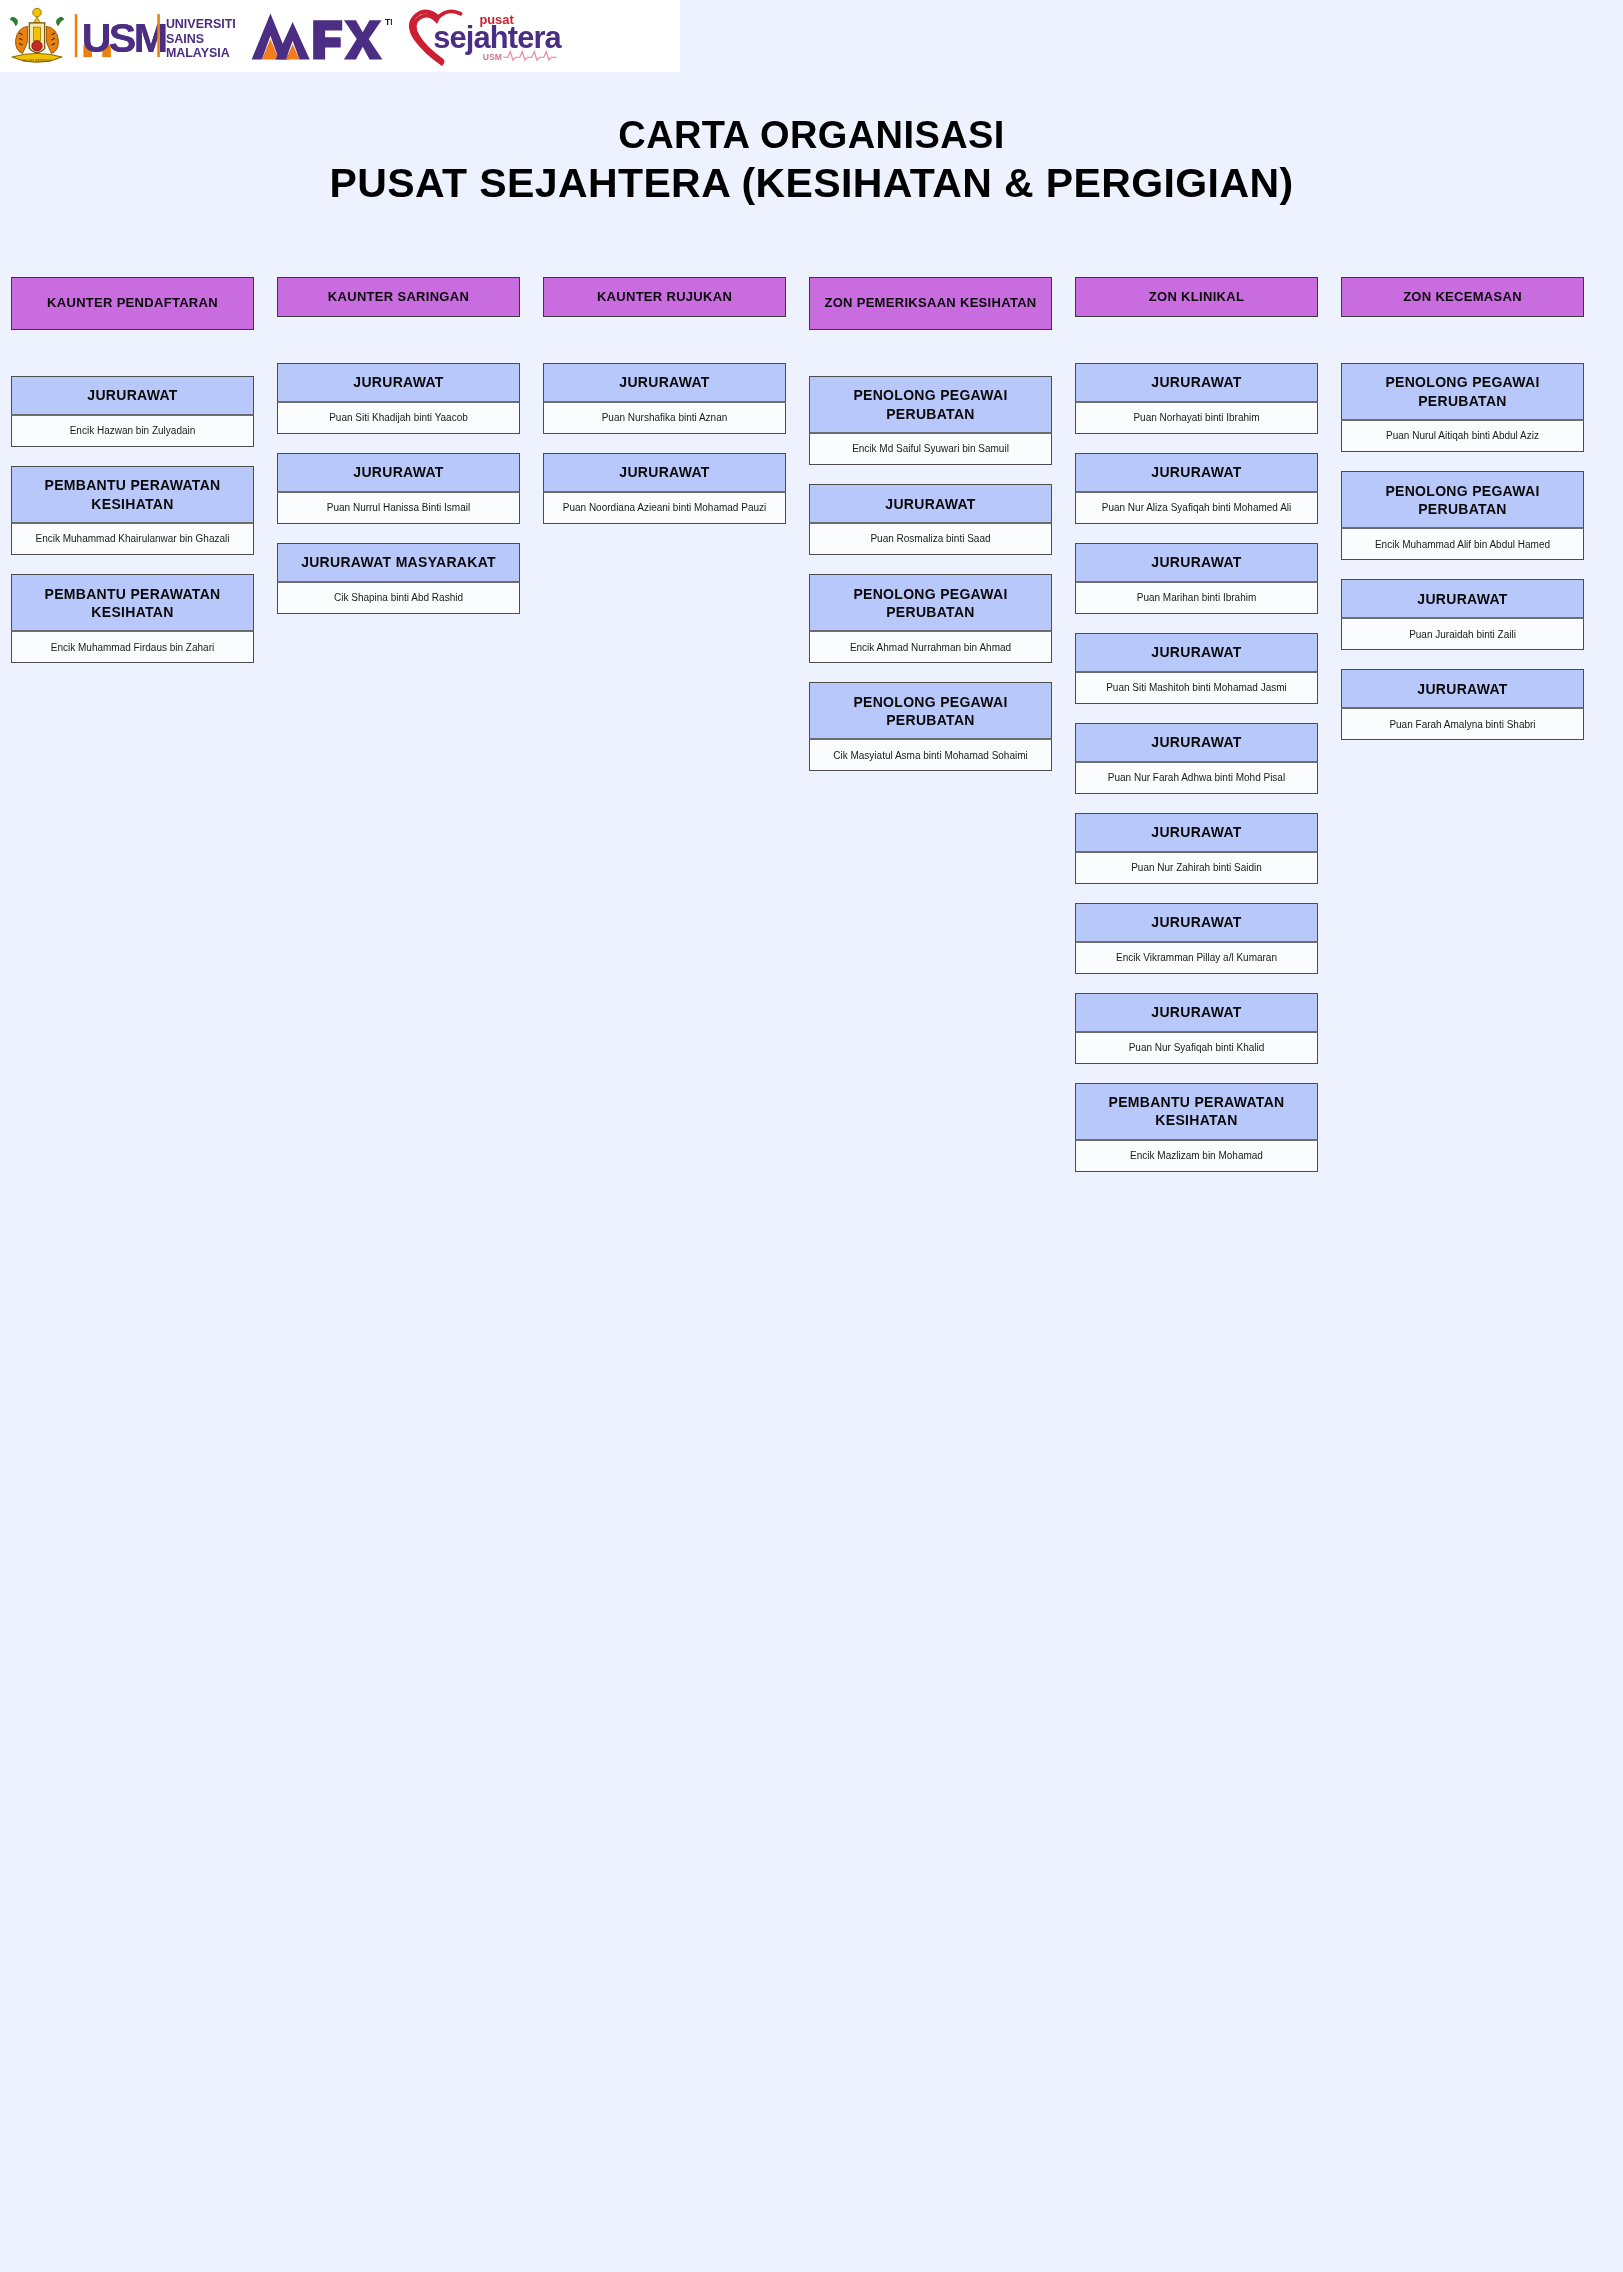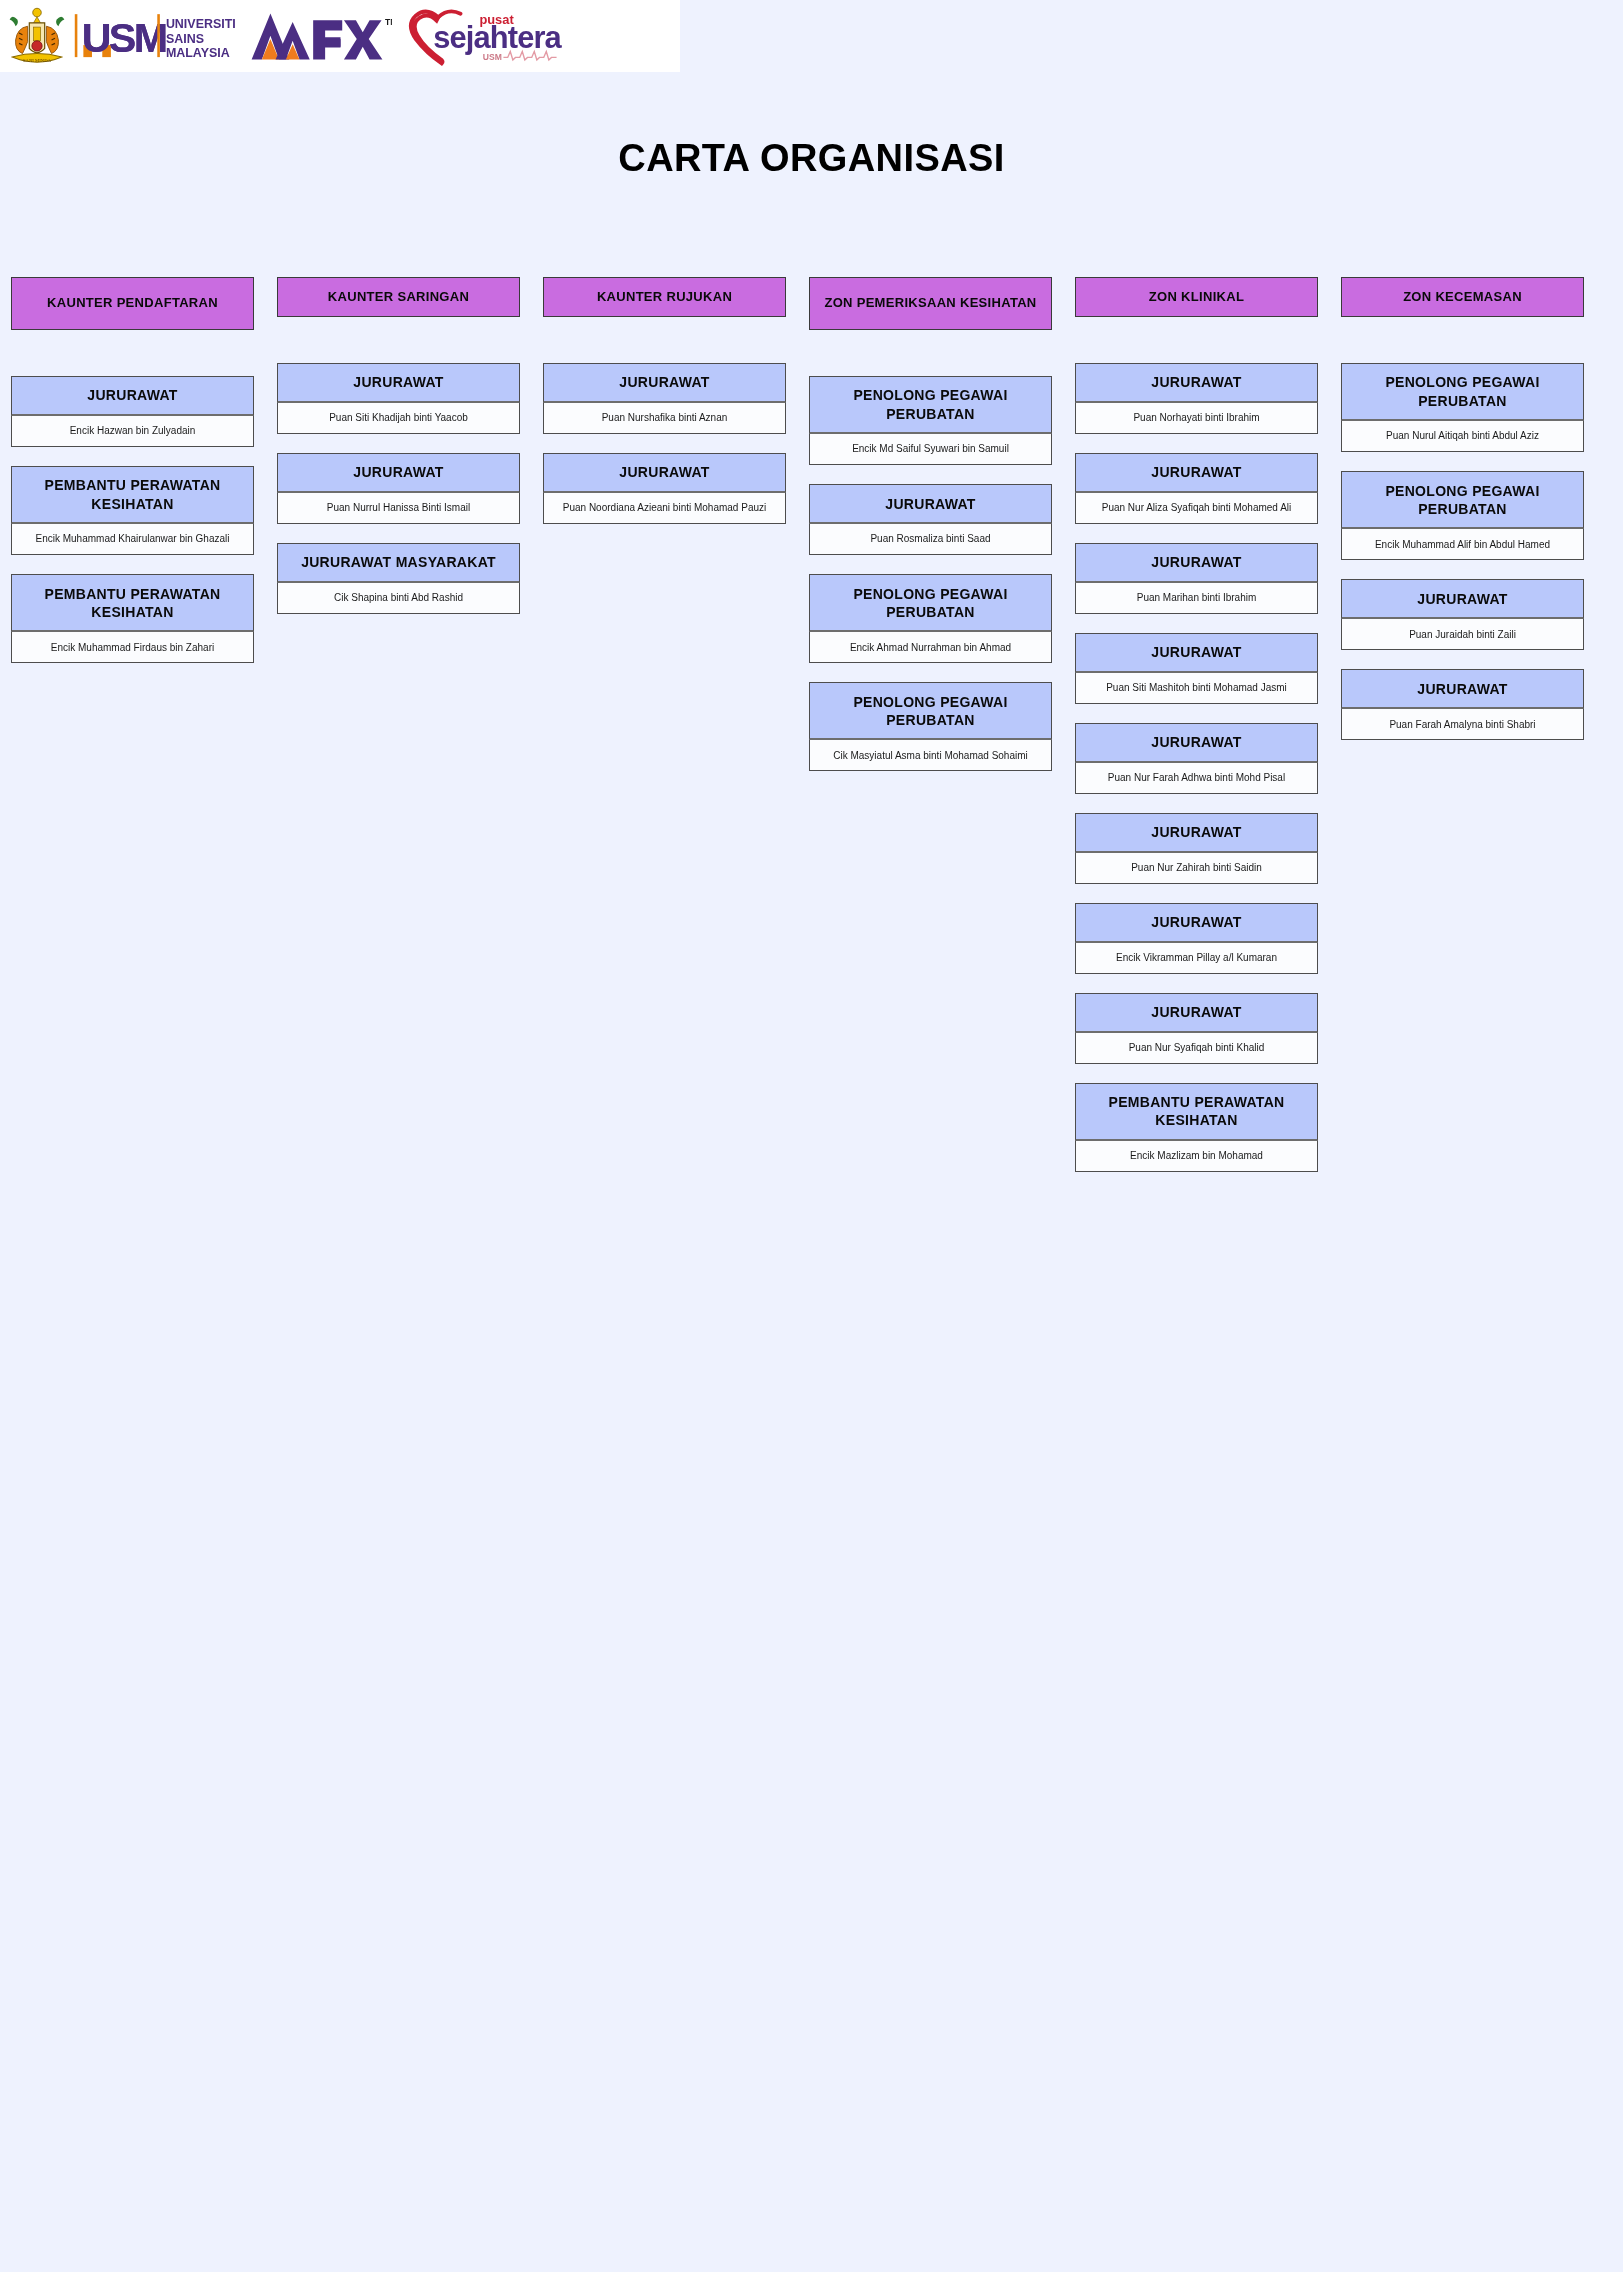--- a/index.html
+++ b/index.html
@@ -38,21 +38,20 @@
     position: absolute;
     top: 112px; left: 0;
     width: 1623px;
     text-align: center;
   }
   .title-line {
     font-weight: bold;
     color: #000000;
     letter-spacing: 0.4px;
     line-height: 1.22;
-    margin-top: 23px;
   }
   .title-line-1 { font-size: 38px; }
   .title-line-2 { font-size: 41px; }
 
   
   .chart {
     position: absolute;
     top: 277px;
     left: 11px;
     width: 1601px;
@@ -181,20 +180,21 @@
       <text x="88" y="22" font-size="15" font-weight="bold" fill="#cc1f32" font-family="'Liberation Sans',sans-serif">pusat</text>
       <text x="34" y="50" font-size="36" font-weight="bold" fill="#4b2e83" font-family="'Liberation Sans',sans-serif" letter-spacing="-1">sejahtera</text>
       <text x="92" y="64" font-size="10" font-weight="bold" fill="#cc7a88" font-family="'Liberation Sans',sans-serif">USM</text>
       <path d="M116 61 l5 0 l3 -7 l3 10 l3 -3 l5 0 l3 -7 l3 10 l3 -3 l5 0 l3 -7 l3 10 l3 -3 l5 0 l3 -7 l3 10 l3 -3 l6 0" fill="none" stroke="#e39aa4" stroke-width="1.6"></path>
     </svg>
   </div>
 </div>
 
 <div class="title-block">
   <div class="title-line title-line-1">CARTA ORGANISASI</div>
+  <div class="title-line title-line-2">PUSAT SEJAHTERA (KESIHATAN &amp; PERGIGIAN)</div>
 </div>
 
 <div class="chart" id="chart">
     <div class="column">
       <div class="zone-header two-line">KAUNTER PENDAFTARAN</div>
       <div class="card">
         <div class="card-title">JURURAWAT</div>
         <div class="card-name">Encik Hazwan bin Zulyadain</div>
       </div>
       <div class="card">

